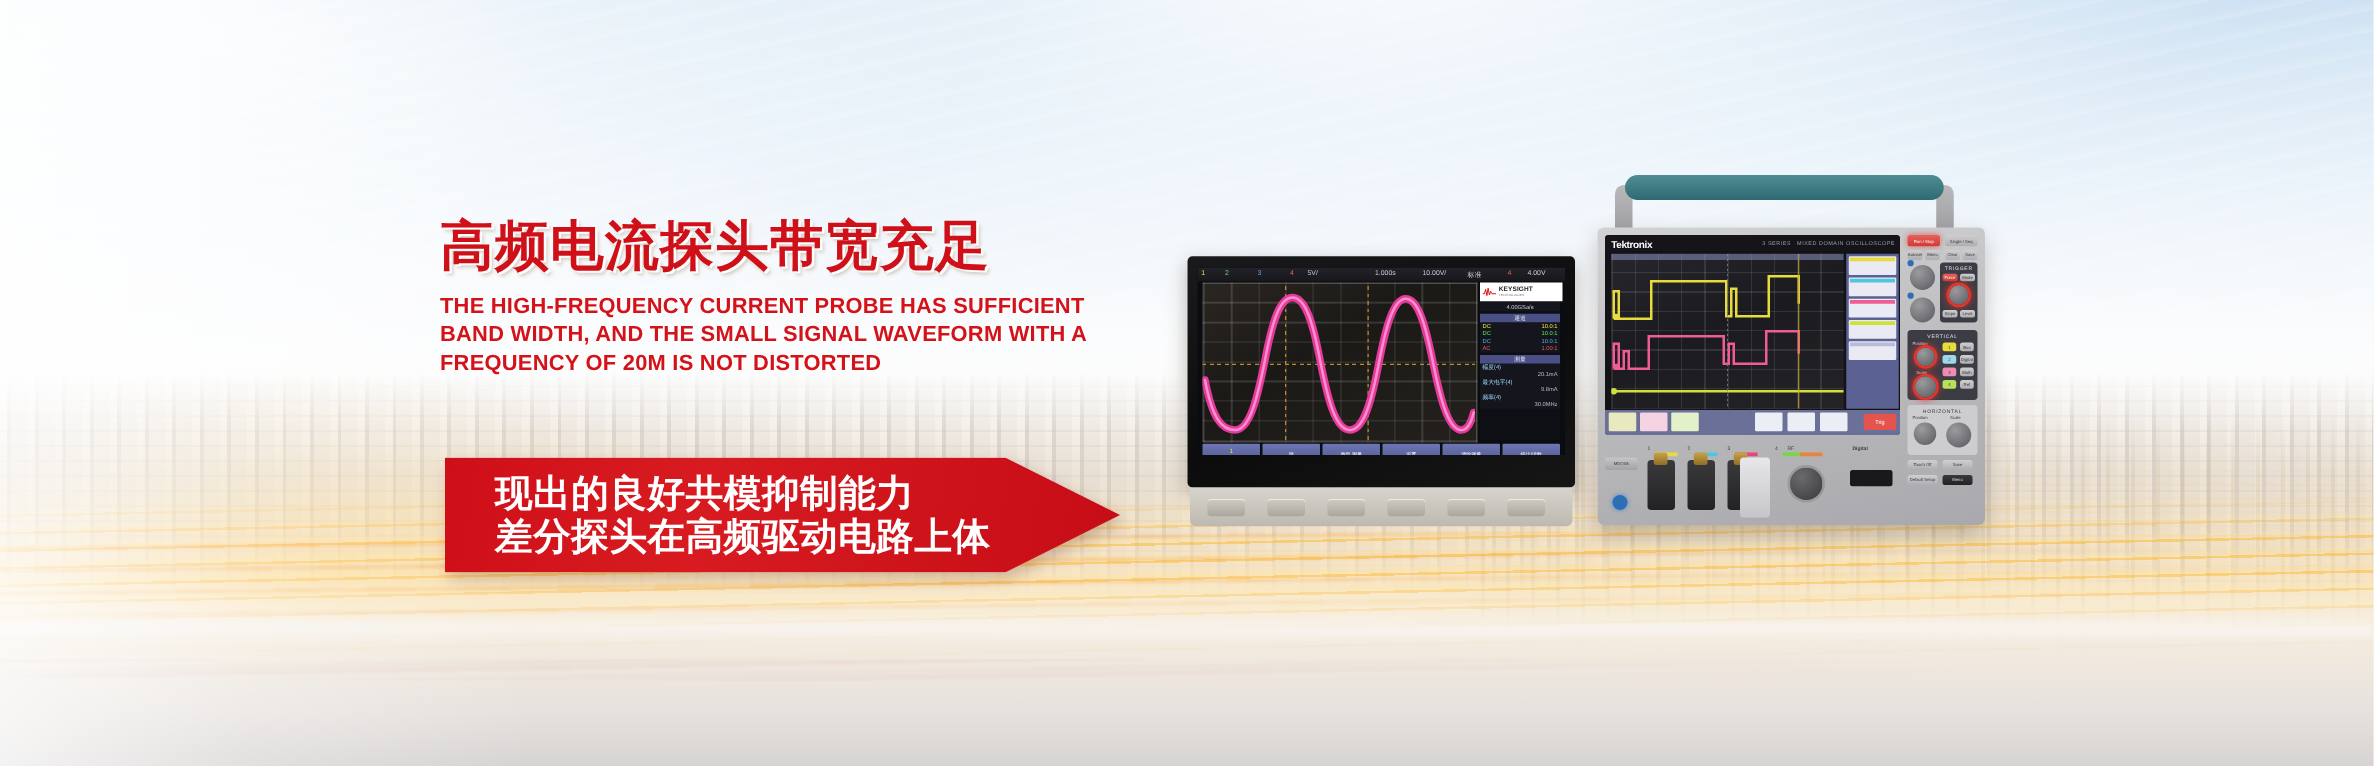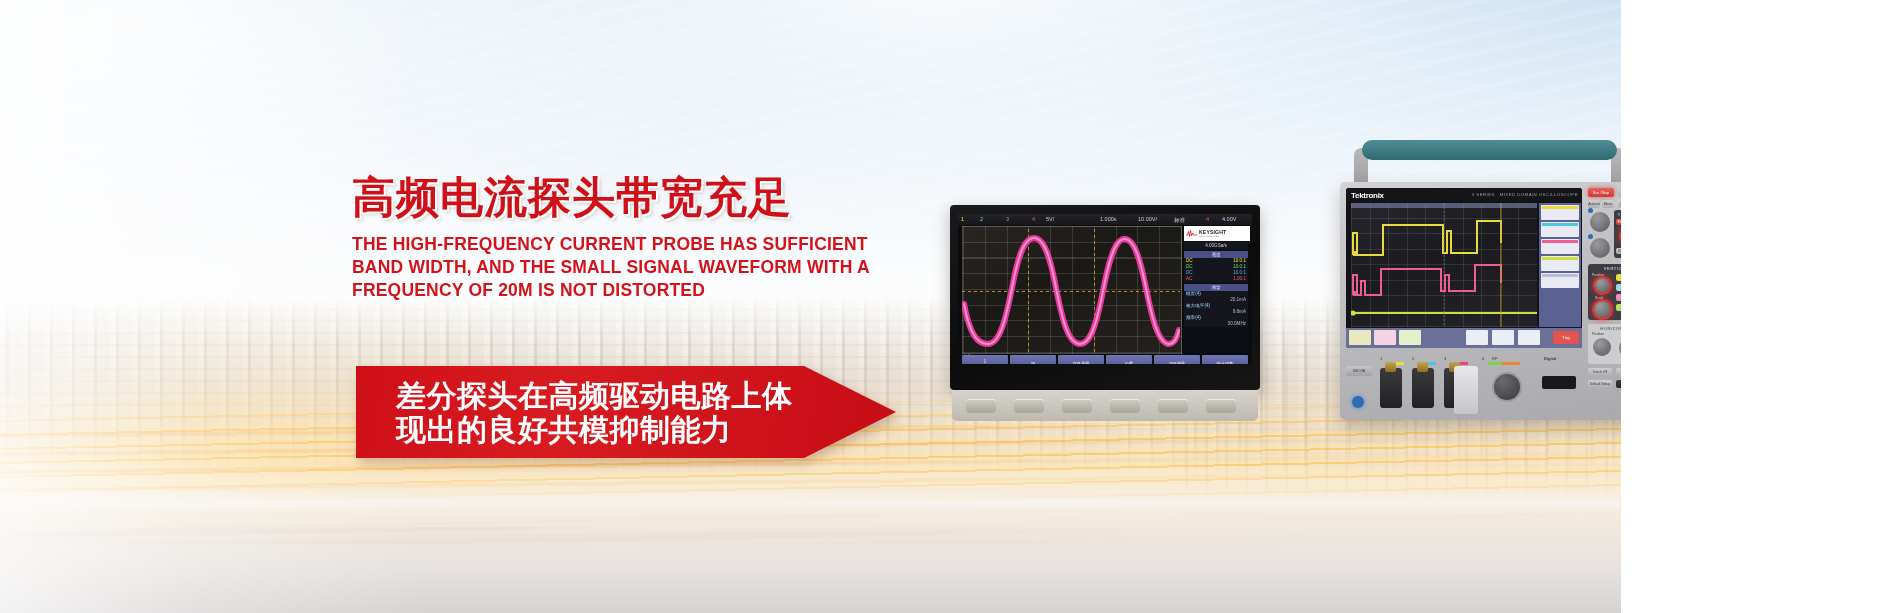--- a/index.html
+++ b/index.html
@@ -2,21 +2,21 @@
 <html><head>
 <meta charset="utf-8">
 <style>
   html,body{margin:0;padding:0;}
   body{
     width:1899px;height:613px;overflow:hidden;
     font-family:"Liberation Sans","DejaVu Sans",sans-serif;
     background:#ffffff;
   }
   #banner{
-    position:relative;width:1621px;height:613px;overflow:hidden;
+    position:relative;width:1899px;height:613px;overflow:hidden;
     background:#eef4fb;
   }
 
   
   .bg-sky{
     position:absolute;inset:0;
     background:
       linear-gradient(to bottom,
         #cfe2f3 0%,
         #dbeaf6 10%,
@@ -247,21 +247,21 @@
     position:absolute;left:2px;top:185px;width:306px;height:31px;
     background:linear-gradient(#d7d4cd,#bdb9b1);
     border-radius:0 0 5px 5px;
   }
   .s1-base-btn{
     position:absolute;top:9px;width:30px;height:14px;border-radius:3px;
     background:linear-gradient(#cfccc4,#aaa69e);box-shadow:inset 0 1px 0 rgba(255,255,255,.6);
   }
 
   
-  .scope2{position:absolute;left:1312px;top:140px;width:355px;height:290px;}
+  .scope2{position:absolute;left:1250px;top:140px;width:355px;height:290px;}
   .s2-handle{
     position:absolute;left:50px;top:0;width:255px;height:20px;
     background:linear-gradient(#4f8d94,#2f6a72);border-radius:10px;
   }
   .s2-handle-l,.s2-handle-r{
     position:absolute;top:8px;width:14px;height:52px;
     background:linear-gradient(#b9b9bb,#95959a);
   }
   .s2-handle-l{left:42px;border-radius:7px 0 0 4px;}
   .s2-handle-r{left:299px;border-radius:0 7px 4px 0;}
@@ -327,22 +327,22 @@
   <div class="bg-vign-left"></div>
 
   <div class="text-block">
     <div class="headline l1">高频电流探头带宽充足</div>
     <div class="subline">THE HIGH-FREQUENCY CURRENT PROBE HAS SUFFICIENT BAND WIDTH, AND THE SMALL SIGNAL WAVEFORM WITH A FREQUENCY OF 20M IS NOT DISTORTED</div>
   </div>
 
   <div class="ribbon">
     <div class="ribbon-shape"></div>
     <div class="ribbon-text">
+      <div>现出的良好共模抑制能力</div>
       <div>差分探头在高频驱动电路上体</div>
-      <div>现出的良好共模抑制能力</div>
     </div>
   </div>
 
   <div class="scope1">
     <div class="s1-bezel">
 
       <div class="s1-screen">
 
         <div class="s1-topbar">
           <span style="left:3px;color:#e8e840">1</span>

